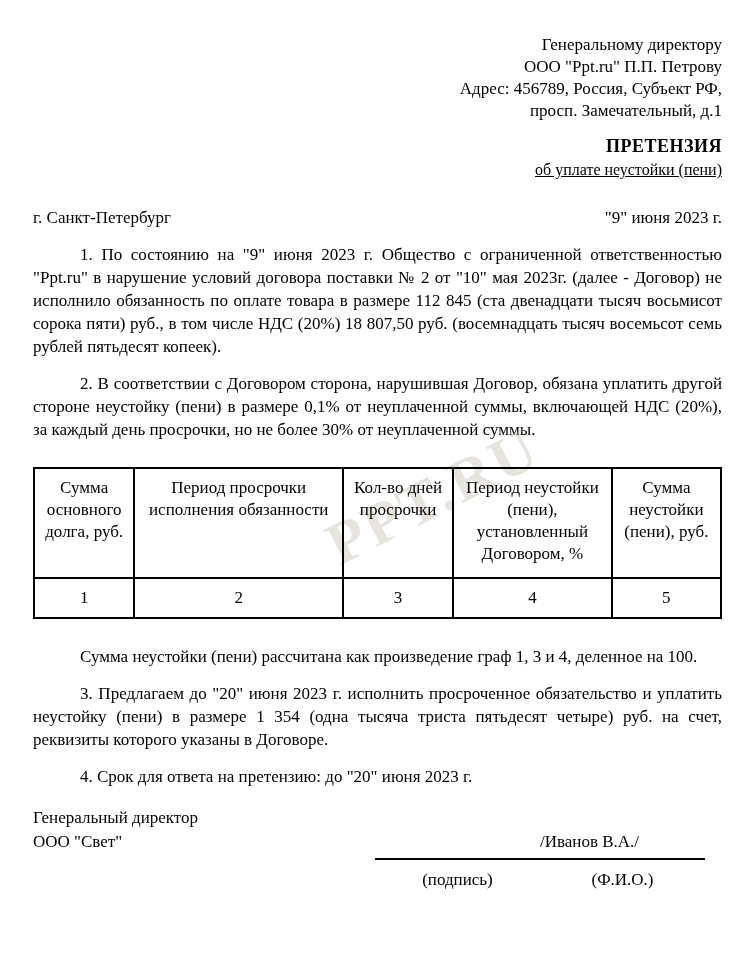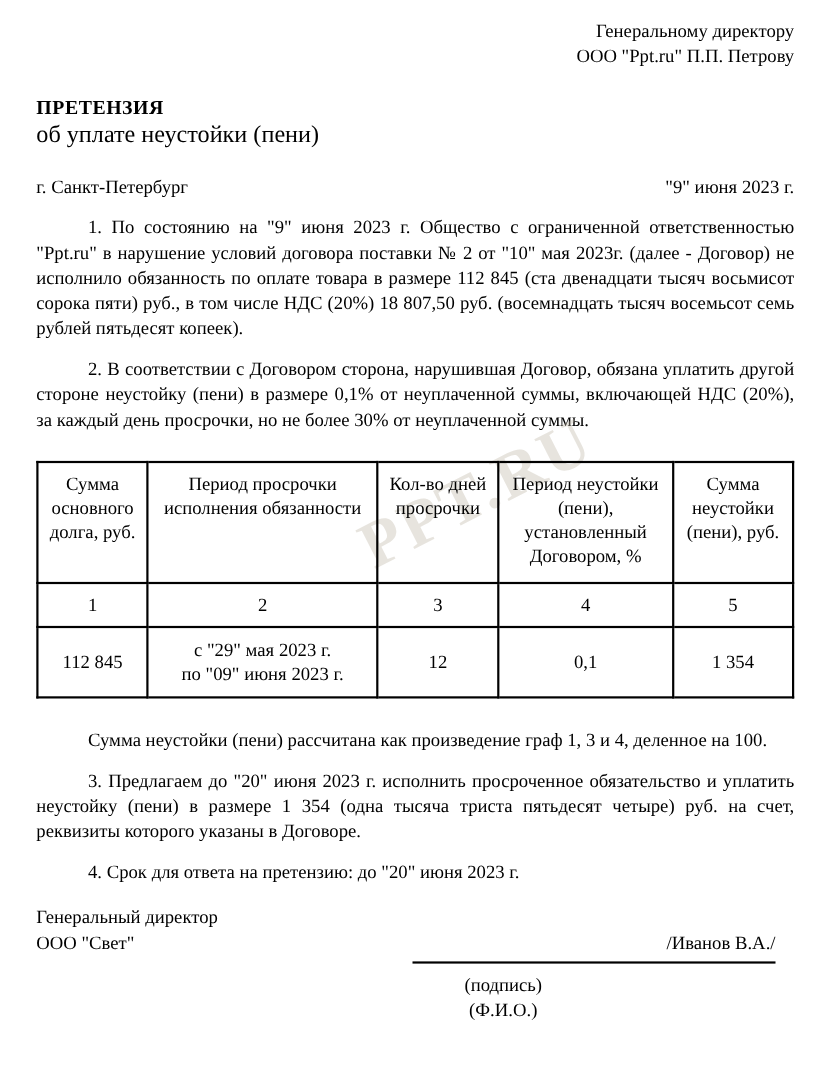--- a/index.html
+++ b/index.html
@@ -1,27 +1,27 @@
 <!DOCTYPE html>
 <html><head>
 <meta charset="utf-8">
 <style>
   html,body{margin:0;padding:0;background:#fff;}
   .page{
     width:750px;height:977px;box-sizing:border-box;position:relative;
     background:#ffffff;color:#000;
     font-family:"Liberation Serif","DejaVu Serif",serif;
     font-size:17px;line-height:23px;
-    padding:18px 28px 0 33px;overflow:hidden;
+    padding:34px 28px 0 33px;overflow:hidden;
   }
   .recipient{ text-align:right; line-height:22px; }
   .recipient div{ white-space:nowrap; }
-  .doc-title{ text-align:left; margin-top:24px; }
+  .doc-title{ text-align:right; margin-top:12px; }
   .doc-title .main{ font-weight:bold; font-size:18px; line-height:24px; letter-spacing:.5px; }
-  .doc-title .sub{ font-size:22px; line-height:23px; }
+  .doc-title .sub{ font-size:16px; line-height:23px;text-decoration:underline; }
   .meta-row{ display:flex; justify-content:space-between; margin-top:25px; }
   .para{ text-align:justify; text-indent:47px; margin:14px 0 0 0; }
   .note{ text-indent:47px; margin:26px 0 0 0; }
 
   table.penalty{ width:100%; border-collapse:collapse; margin-top:26px; position:relative; z-index:2; background:transparent;}
   table.penalty th, table.penalty td{
     border:2px solid #000; text-align:center; padding:4px 4px; font-weight:normal;
     line-height:22px;
   }
   table.penalty thead th{ height:96px; vertical-align:top; padding-top:8px; }
@@ -33,33 +33,35 @@
   .watermark{
     position:absolute; left:250px; top:18px; width:300px; text-align:center;
     transform:rotate(-27deg); transform-origin:center;
     font-size:60px; font-weight:bold; letter-spacing:3px;
     color:rgba(193,184,168,0.38); z-index:1; pointer-events:none;
   }
 
   .sig-row{ display:flex; margin-top:18px; }
   .sig-left{ line-height:24px; }
   .sig-right{ margin-left:auto; width:330px; margin-right:17px; padding-top:24px; }
-  .sig-name{ width:50%; margin-left:auto; text-align:right; line-height:24px; }
+  .sig-name{ width:50%; margin-left:auto; text-align:left; line-height:24px; }
   .sig-line{ border-bottom:2px solid #000; height:4px; }
-  .sig-labels{ display:flex; margin-top:8px;flex-direction:column; }
+  .sig-labels{ display:flex; margin-top:8px; }
   .sig-labels span{ width:50%; text-align:center; }
 </style>
 </head>
 <body>
 
 <div class="page">
 
   <div class="recipient">
     <div>Генеральному директору</div>
     <div>ООО "Ppt.ru" П.П. Петрову</div>
+    <div>Адрес: 456789, Россия, Субъект РФ,</div>
+    <div>просп. Замечательный, д.1</div>
   </div>
 
   <div class="doc-title">
     <div class="main">ПРЕТЕНЗИЯ</div>
     <div class="sub">об уплате неустойки (пени)</div>
   </div>
 
   <div class="meta-row">
     <span>г. Санкт-Петербург</span>
     <span>"9" июня 2023 г.</span>
@@ -88,30 +90,20 @@
         </tr>
       </thead>
       <tbody>
         <tr class="numrow">
           <td>1</td>
           <td>2</td>
           <td>3</td>
           <td>4</td>
           <td>5</td>
         </tr>
-        <tr class="datarow">
-          <td>112 845</td>
-          <td>
-            <span class="cell-line">с "29" мая 2023 г.</span>
-            <span class="cell-line">по "09" июня 2023 г.</span>
-          </td>
-          <td>12</td>
-          <td>0,1</td>
-          <td>1 354</td>
-        </tr>
       </tbody>
     </table>
   </div>
 
   <p class="note">Сумма неустойки (пени) рассчитана как произведение граф 1, 3 и 4, деленное на 100.</p>
   <p class="para">3. Предлагаем до "20" июня 2023 г. исполнить просроченное обязательство и уплатить неустойку (пени) в размере 1 354 (одна тысяча триста пятьдесят четыре) руб. на счет, реквизиты которого указаны в Договоре.</p>
   <p class="para">4. Срок для ответа на претензию: до "20" июня 2023 г.</p>
 
   <div class="sig-row">
     <div class="sig-left">

